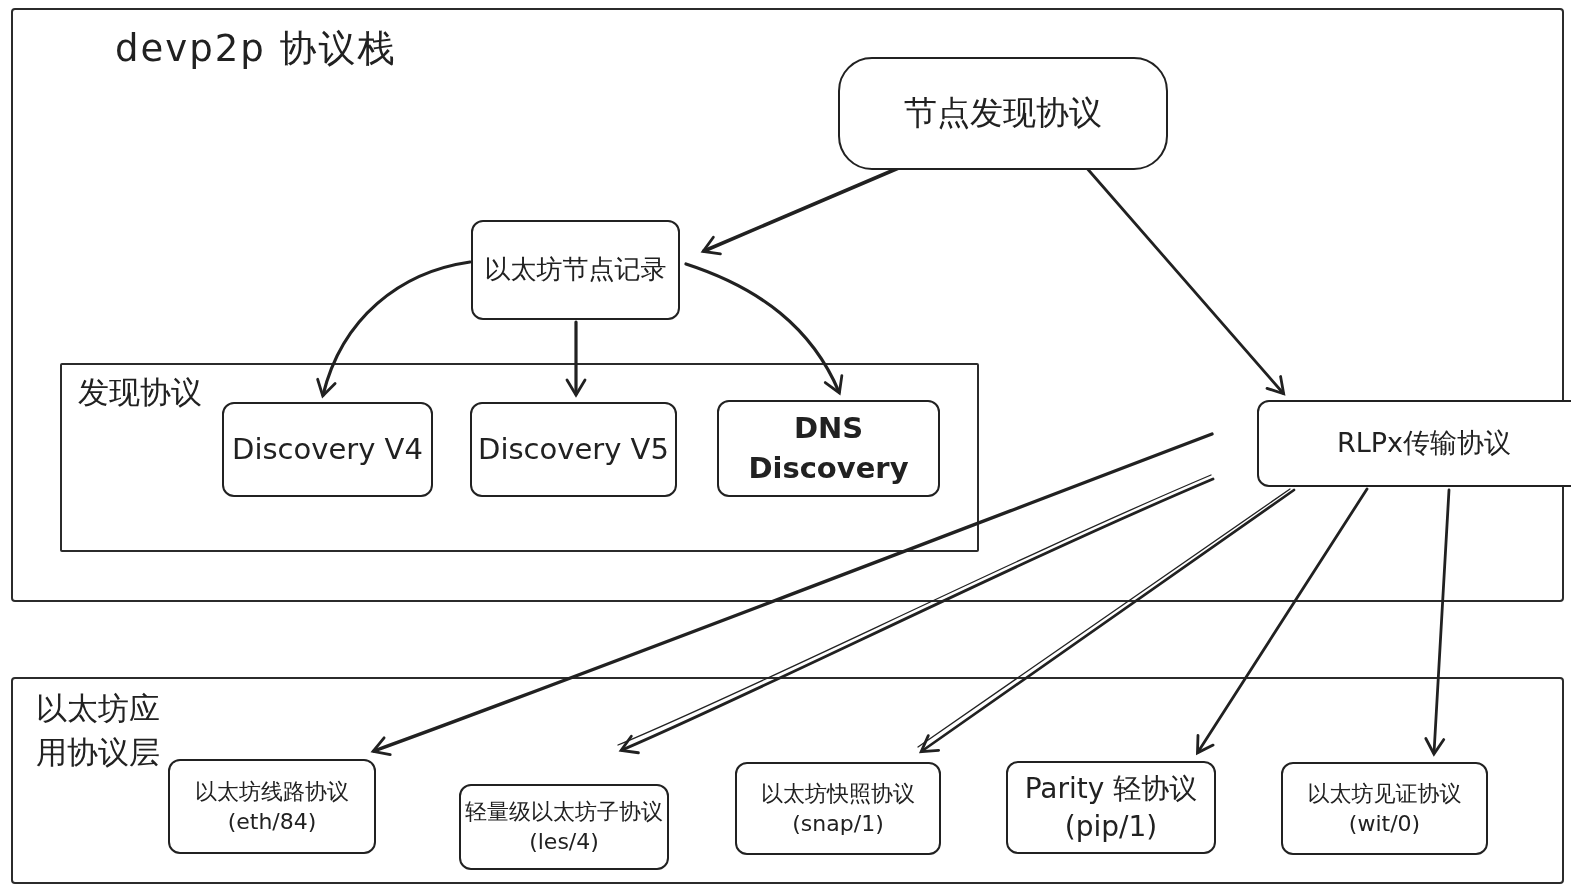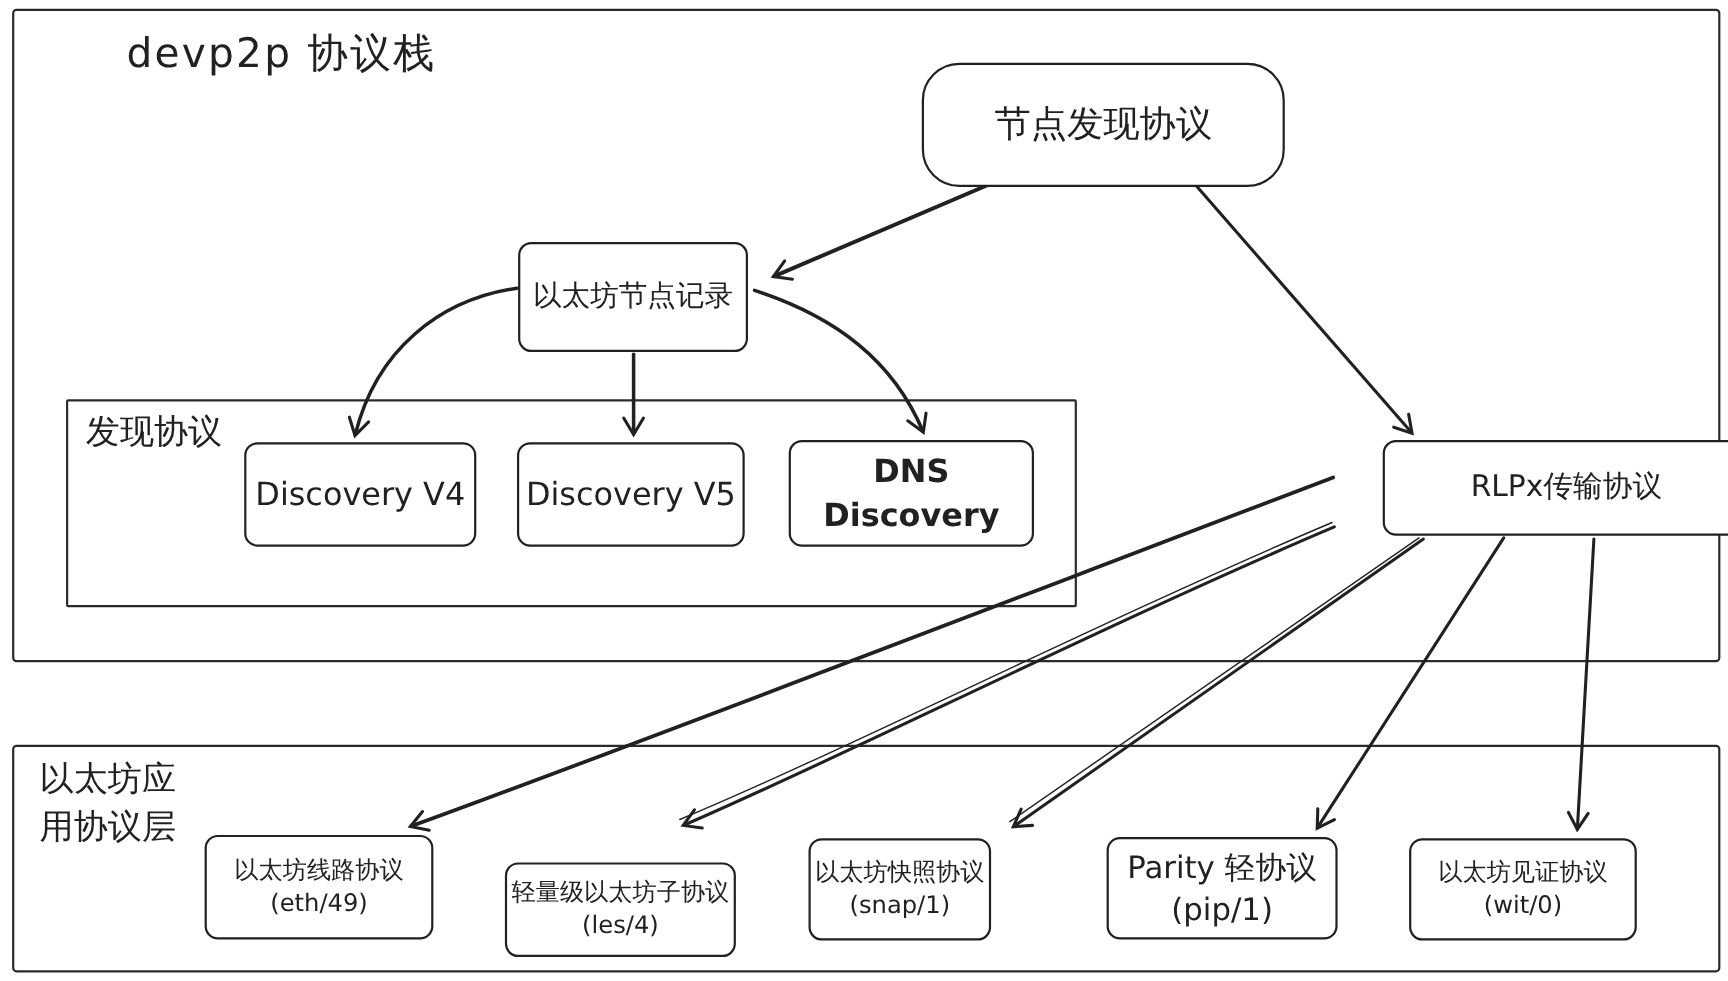--- a/index.html
+++ b/index.html
@@ -56,23 +56,23 @@
     font-weight: 500;
     line-height: 1.42;
     white-space: normal;
   }
   .n-node-discovery { left: 838px; top: 57px;  width: 330px; height: 113px; font-size: 33px; border-radius: 34px; }
   .n-enr            { left: 471px; top: 220px; width: 209px; height: 100px; font-size: 26px; }
   .n-v4             { left: 222px; top: 402px; width: 211px; height: 95px;  font-size: 29px; }
   .n-v5             { left: 470px; top: 402px; width: 207px; height: 95px;  font-size: 29px; }
   .n-dns            { left: 717px; top: 400px; width: 223px; height: 97px;  font-size: 29px; font-weight: bold; }
   .n-rlpx           { left: 1257px; top: 400px; width: 334px; height: 87px; font-size: 27px; }
-  .n-eth  { left: 186px;  top: 759px; width: 208px; height: 95px; font-size: 22px; }
+  .n-eth  { left: 168px;  top: 759px; width: 208px; height: 95px; font-size: 22px; }
   .n-les  { left: 459px;  top: 784px; width: 210px; height: 86px; font-size: 22px; align-items: center; }
-  .n-snap { left: 735px;  top: 762px; width: 166px; height: 93px; font-size: 22px; }
+  .n-snap { left: 735px;  top: 762px; width: 206px; height: 93px; font-size: 22px; }
   .n-pip  { left: 1006px; top: 761px; width: 210px; height: 93px; font-size: 28px; }
   .n-wit  { left: 1281px; top: 762px; width: 207px; height: 93px; font-size: 22px; }
   .edges-svg {
     position: absolute;
     left: 0; top: 0;
     width: 1571px;
     height: 892px;
     pointer-events: none;
   }
   .edge {
@@ -138,21 +138,21 @@
   <div class="node n-dns">
     <span>DNS Discovery</span>
   </div>
 
   <div class="node n-rlpx">
     <span>RLPx传输协议</span>
   </div>
 
   <div class="node n-eth">
     <span>以太坊线路协议</span>
-    <span>(eth/49)</span>
+    <span>(eth/84)</span>
   </div>
 
   <div class="node n-les">
     <span>轻量级以太坊子协议</span>
     <span>(les/4)</span>
   </div>
 
   <div class="node n-snap">
     <span>以太坊快照协议</span>
     <span>(snap/1)</span>

